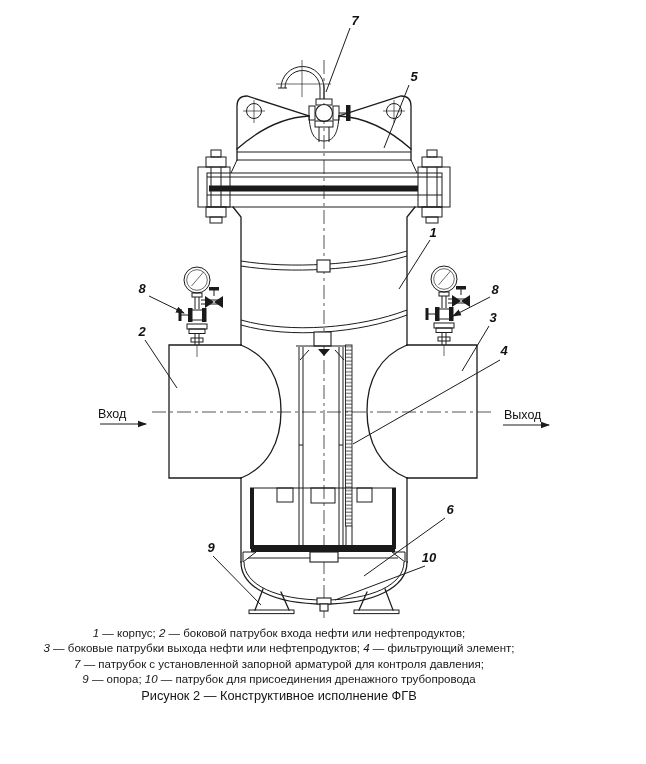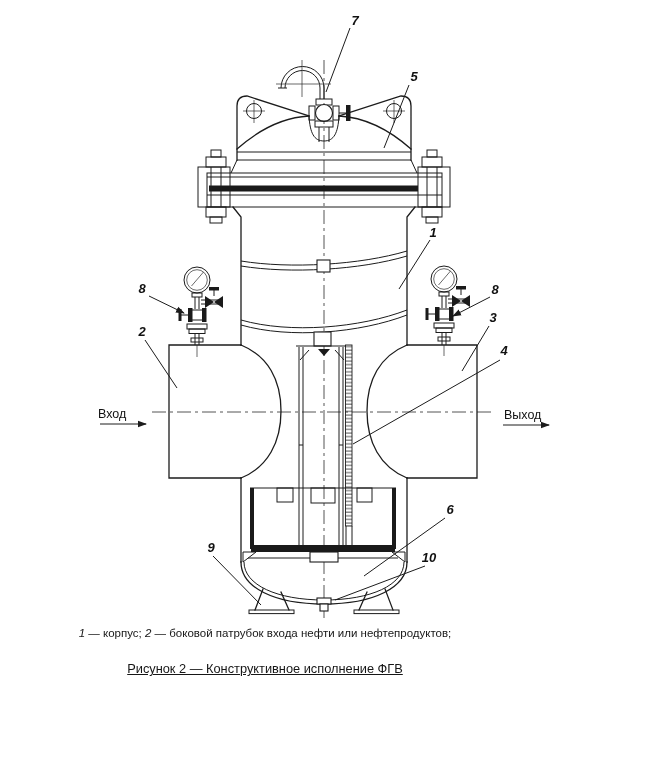--- a/index.html
+++ b/index.html
@@ -10,24 +10,24 @@
   .det{stroke:#1c1c1c;fill:none;stroke-width:1;}
   .thin{stroke:#2a2a2a;fill:none;stroke-width:0.7;}
   .cl{stroke:#2a2a2a;fill:none;stroke-width:0.8;stroke-dasharray:14 4 3 4;}
   .fillw{fill:#ffffff;stroke:#1c1c1c;stroke-width:1.1;}
   .filld{fill:#1a1a1a;stroke:none;}
   .leader{stroke:#1c1c1c;fill:none;stroke-width:1;}
   .callout{font-family:"Liberation Sans",sans-serif;font-style:italic;font-weight:bold;
            font-size:13px;fill:#111;}
   .flowlabel{font-family:"Liberation Sans",sans-serif;font-size:12.5px;fill:#111;}
   #legend{position:absolute;left:0;top:626px;width:530px;text-align:center;
-          font-size:11.5px;line-height:15.3px;color:#161616;}
+          font-size:11.5px;line-height:15.3px;color:#161616;padding-left:14px;}
   #legend .lline{white-space:nowrap;}
   #legend i{font-style:italic;}
-  #caption{margin-top:20px;font-size:12.8px;text-decoration:underline;}
+  #caption{margin-top:1px;font-size:12.8px;}
 </style>
 </head>
 <body>
 
 <div id="page">
 
 <svg id="drawing" width="646" height="624" viewBox="0 0 646 624">
   <defs>
     <marker id="arrow" markerWidth="10" markerHeight="8" refX="8" refY="4" orient="auto">
       <polygon points="0,0.8 9,4 0,7.2" fill="#1c1c1c"></polygon>
@@ -233,16 +233,19 @@
     <text class="callout" x="493" y="322">3</text>
     <text class="callout" x="504" y="355">4</text>
     <text class="callout" x="211" y="552">9</text>
     <text class="callout" x="450" y="514">6</text>
     <text class="callout" x="429" y="562">10</text>
   </g>
 </svg>
 
 <div id="legend">
   <div class="lline"><i>1</i> — корпус; <i>2</i> — боковой патрубок входа нефти или нефтепродуктов;</div>
+  <div class="lline"><i>3</i> — боковые патрубки выхода нефти или нефтепродуктов; <i>4</i> — фильтрующий элемент;</div>
+  <div class="lline"><i>7</i> — патрубок с установленной запорной арматурой для контроля давления;</div>
+  <div class="lline"><i>9</i> — опора; <i>10</i> — патрубок для присоединения дренажного трубопровода</div>
   <div id="caption">Рисунок 2 — Конструктивное исполнение ФГВ</div>
 </div>
 
 </div>
 
 </body></html>

